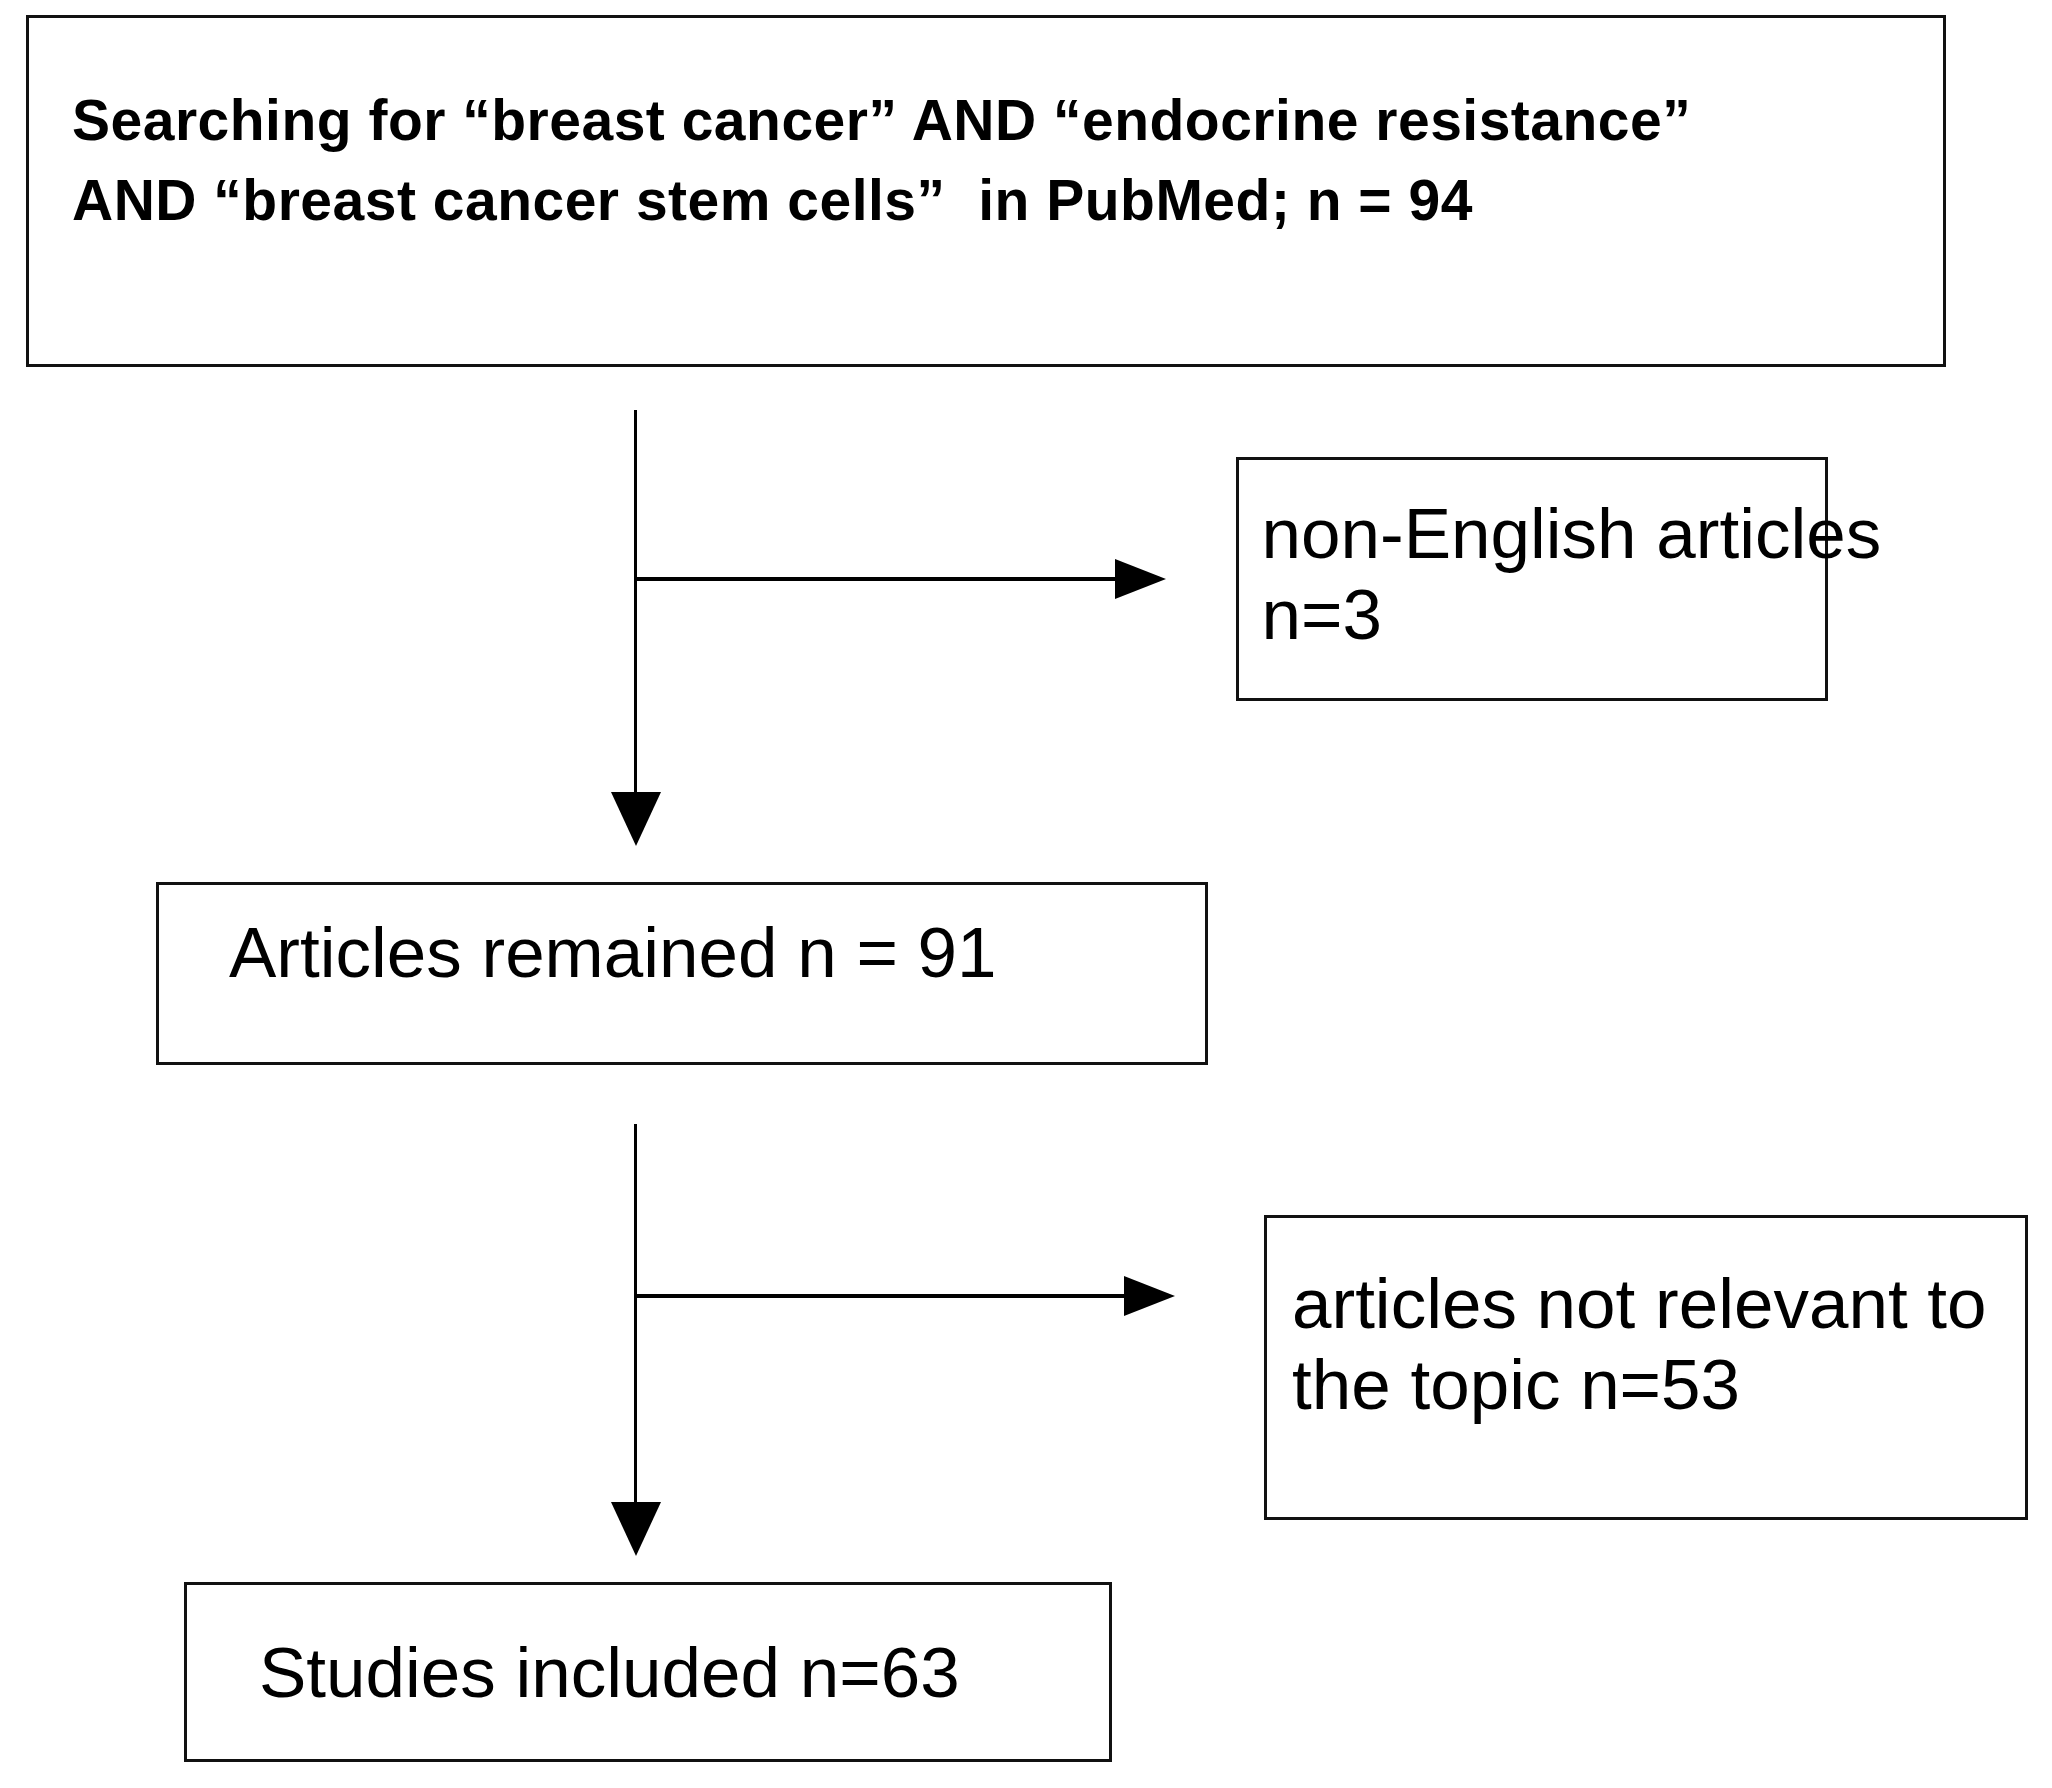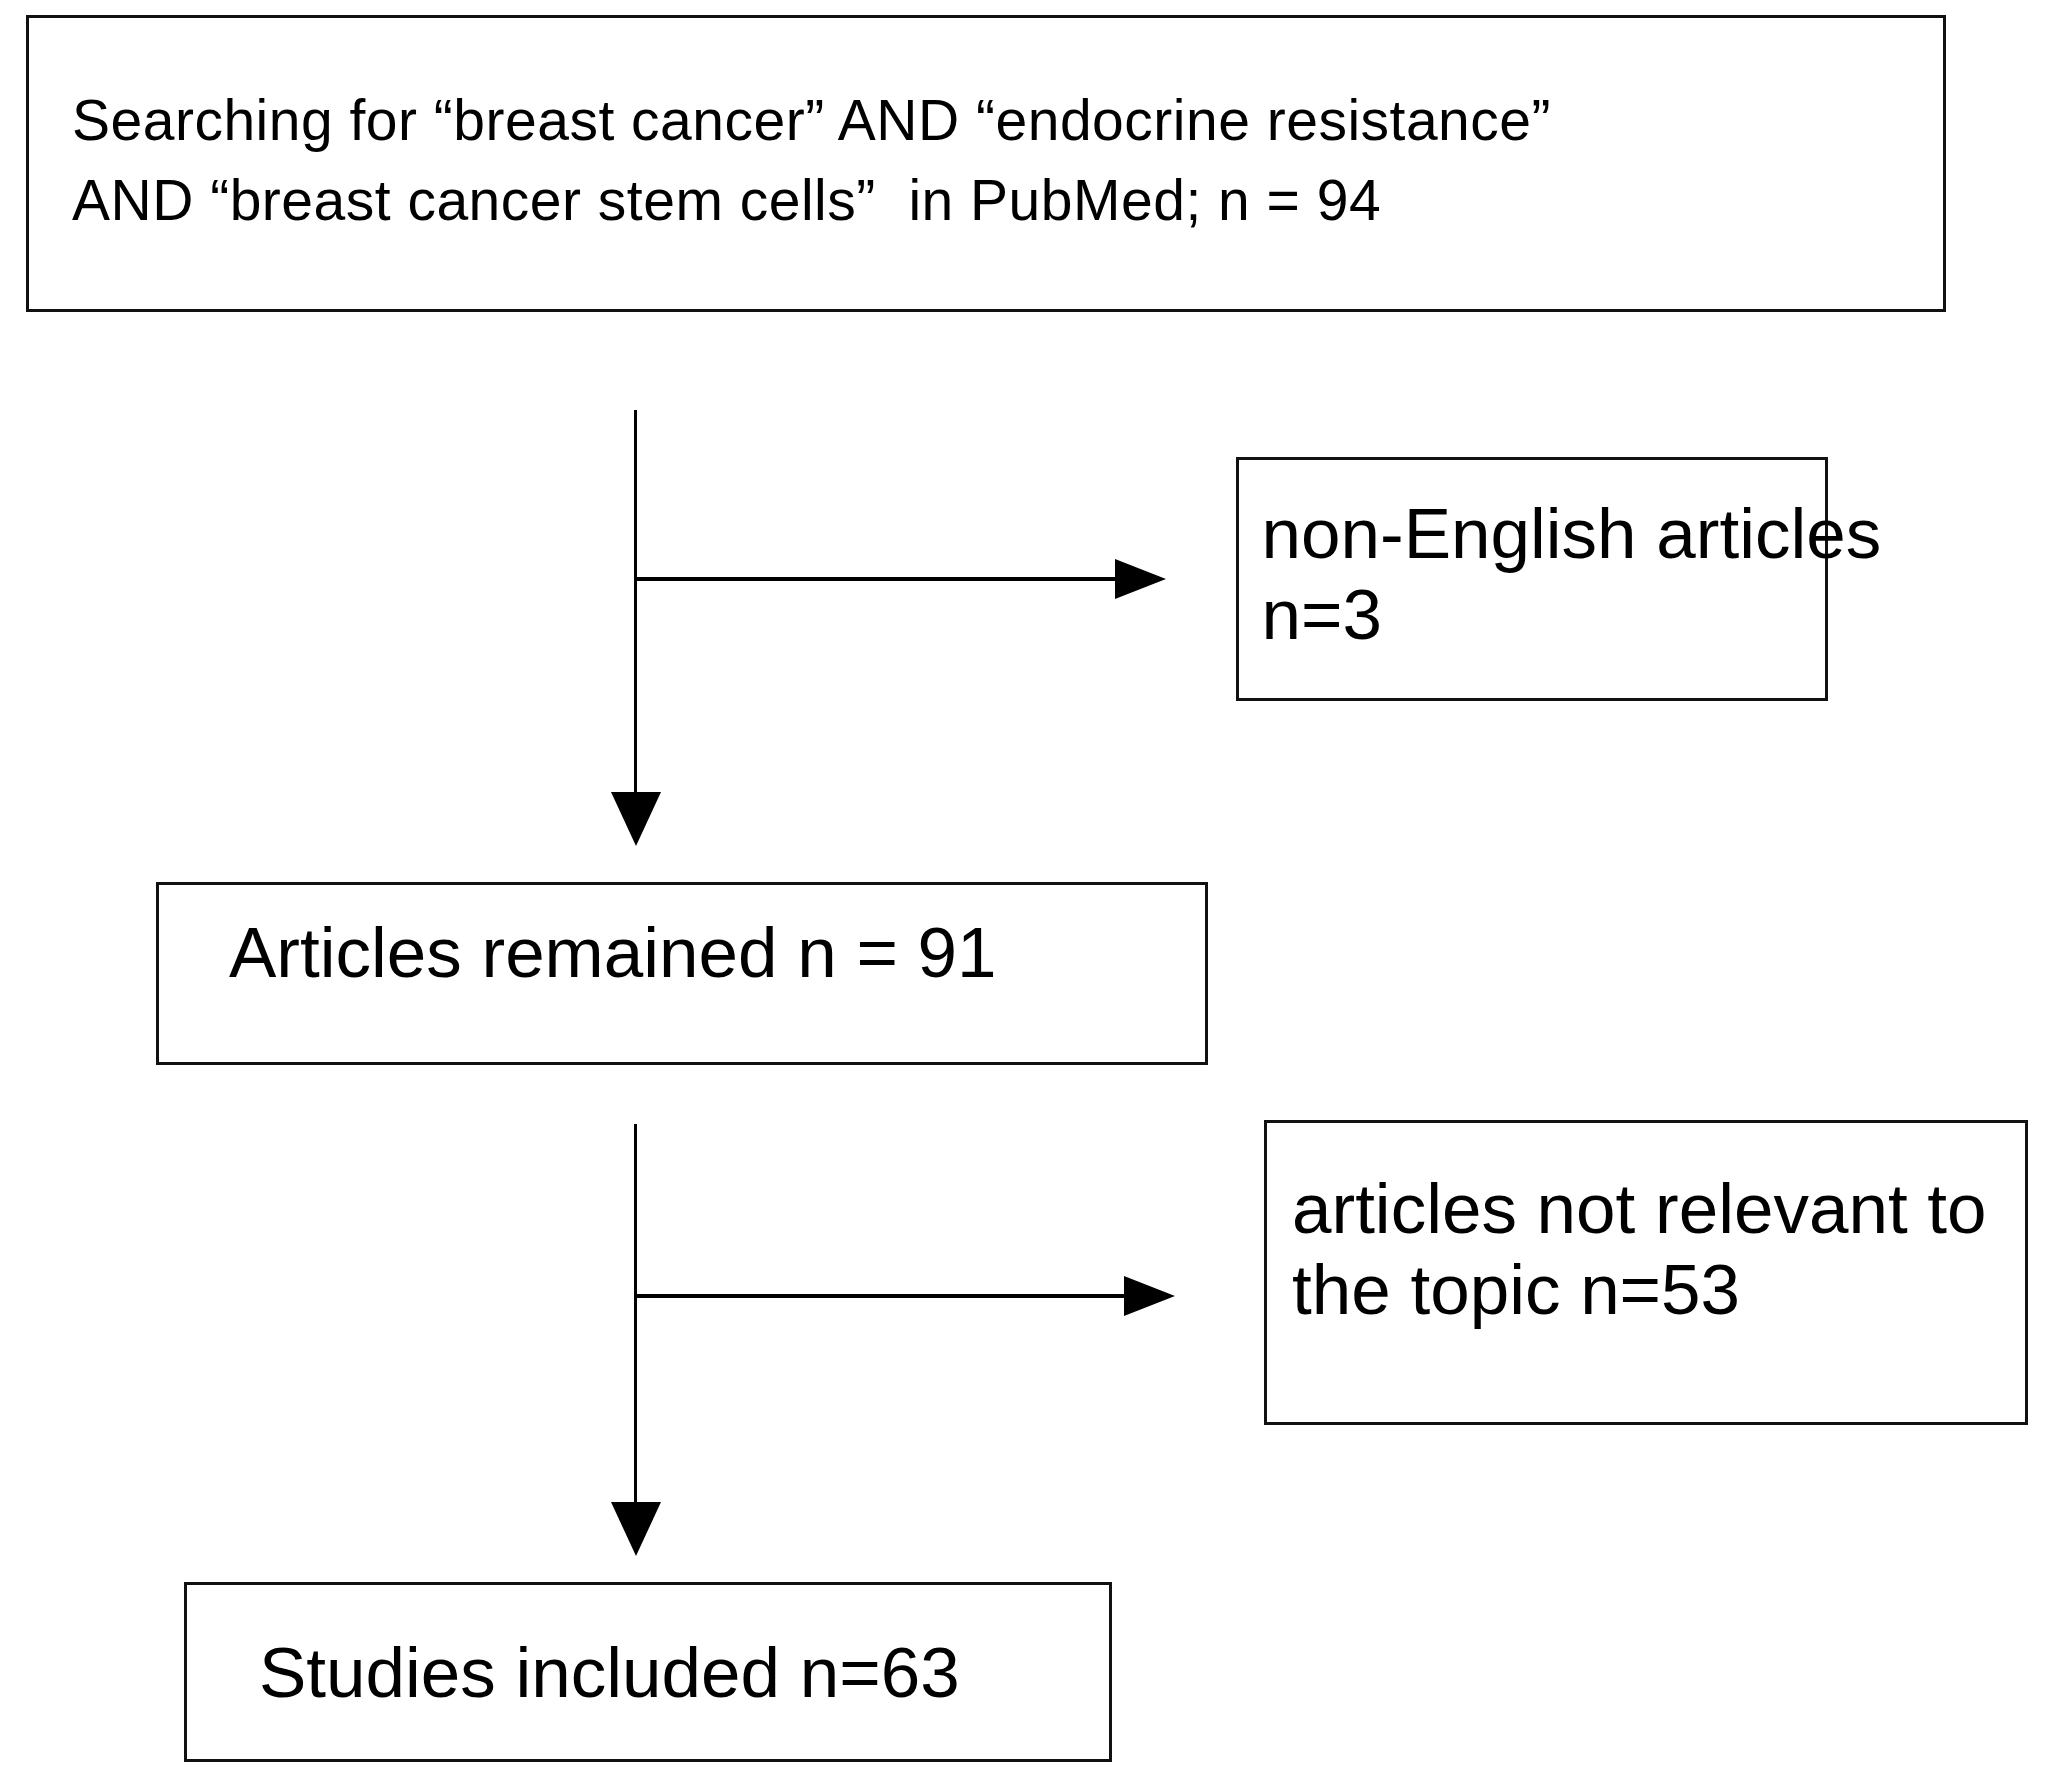--- a/index.html
+++ b/index.html
@@ -27,24 +27,24 @@
   }
   .small-text {
     font-size: 57px;
     line-height: 80px;
     letter-spacing: 0.5px;
   }
   .big-text {
     font-size: 71px;
     line-height: 81px;
   }
-  #node-search       { left: 26px;   top: 15.4px;   width: 1920px; height: 297px; padding: 62px 12px 0 43px; }
+  #node-search       { left: 26px;   top: 15.4px;   width: 1920px; height: 352px; padding: 62px 12px 0 43px; font-weight: bold; }
   #node-non-english  { left: 1236px; top: 457px;  width: 592px;  height: 244px; padding: 33px 13.6px 0 22.6px; }
   #node-remained     { left: 156px;  top: 882px;  width: 1052px; height: 183px; padding: 27px 13.6px 0 70px; }
-  #node-not-relevant { left: 1264px; top: 1120px; width: 764px;  height: 305px; padding: 45px 13.6px 0 25px; }
+  #node-not-relevant { left: 1264px; top: 1215px; width: 764px;  height: 305px; padding: 45px 13.6px 0 25px; }
   #node-included     { left: 156px;  top: 1582px; width: 928px; height: 180px; padding: 47px 13.6px 0 72px; margin-left: 28px; }
 
   .vline, .hline {
     position: absolute;
     background: var(--ink, #000000);
   }
   #v1 { left: 634px; top: 410px;  width: 2.7px;   height: 384px; }
   #h1 { left: 636px; top: 577px;  width: 486px; height: 3.6px;  }
   #v2 { left: 634px; top: 1124px; width: 2.7px;   height: 381px; }
   #h2 { left: 636px; top: 1294px; width: 492px; height: 3.6px;  }

